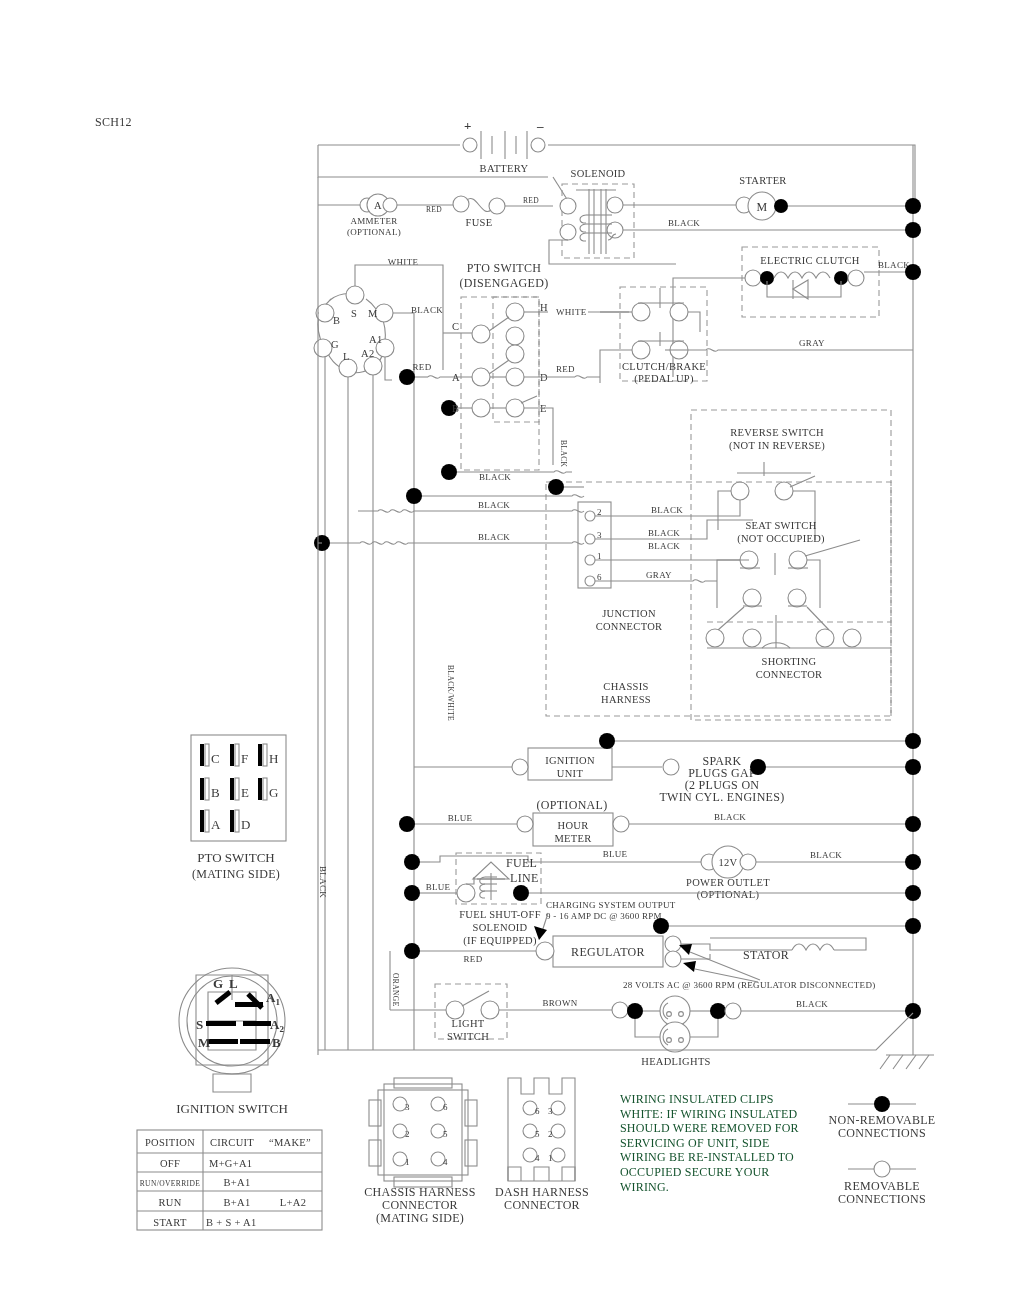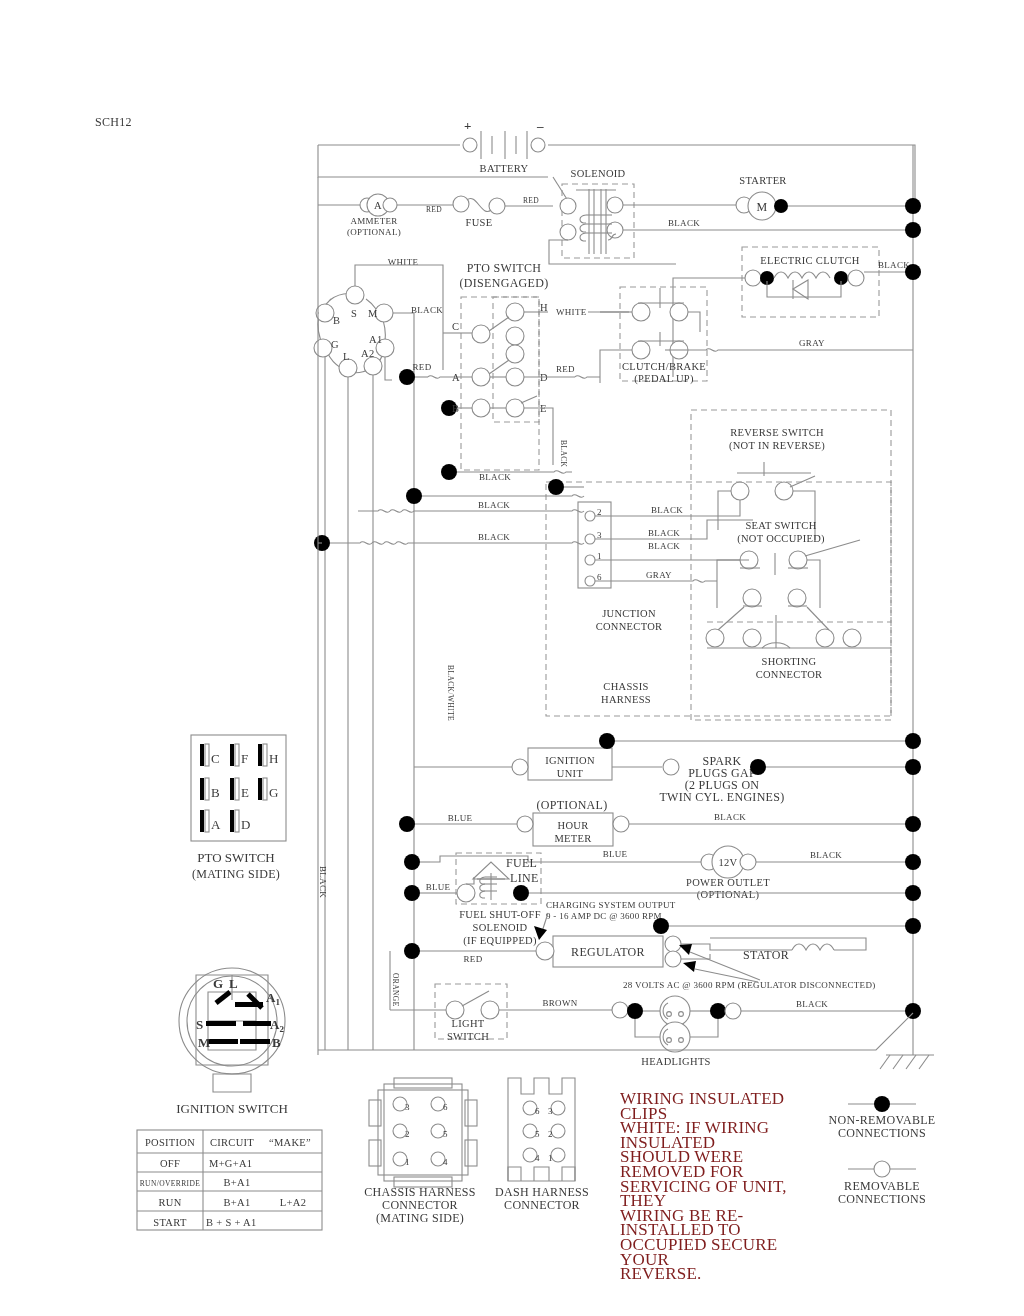--- a/index.html
+++ b/index.html
@@ -625,23 +625,23 @@
     <circle class="nc" cx="882" cy="1104" r="8"></circle>
     <text class="t11 ctr" x="882" y="1124">NON-REMOVABLE</text>
     <text class="t11 ctr" x="882" y="1137">CONNECTIONS</text>
     <line class="w" x1="848" y1="1169" x2="916" y2="1169"></line>
     <circle class="oc" cx="882" cy="1169" r="8"></circle>
     <text class="t11 ctr" x="882" y="1190">REMOVABLE</text>
     <text class="t11 ctr" x="882" y="1203">CONNECTIONS</text>
   </g>
 </svg>
 
-<div style="position:absolute;left:620px;top:1092px;width:210px;font-size:17px;line-height:14.6px;color:#7f1d1d;font-family:'Liberation Serif',serif;letter-spacing:0.2px;">
+<div style="position:absolute;left:620px;top:1092px;width:210px;font-size:12px;line-height:14.6px;color:#14532d;font-family:'Liberation Serif',serif;letter-spacing:0.2px;">
   <div>WIRING INSULATED CLIPS</div>
   <div>WHITE:  IF WIRING INSULATED</div>
   <div>SHOULD WERE REMOVED FOR</div>
-  <div>SERVICING OF UNIT, THEY</div>
+  <div>SERVICING OF UNIT, SIDE</div>
   <div>WIRING BE RE-INSTALLED TO</div>
   <div>OCCUPIED SECURE YOUR</div>
-  <div>REVERSE.</div>
+  <div>WIRING.</div>
 </div>
 
 </div>
 
 </body></html>

